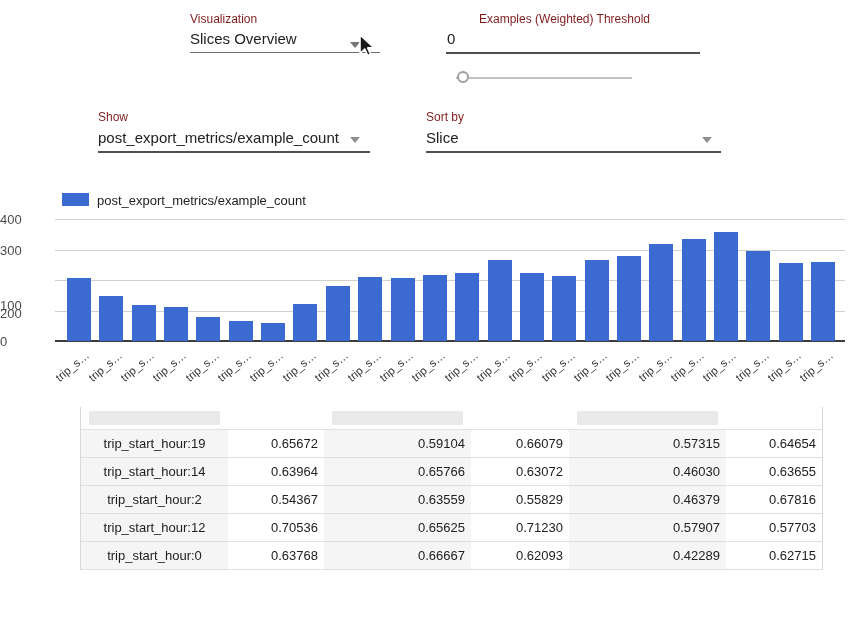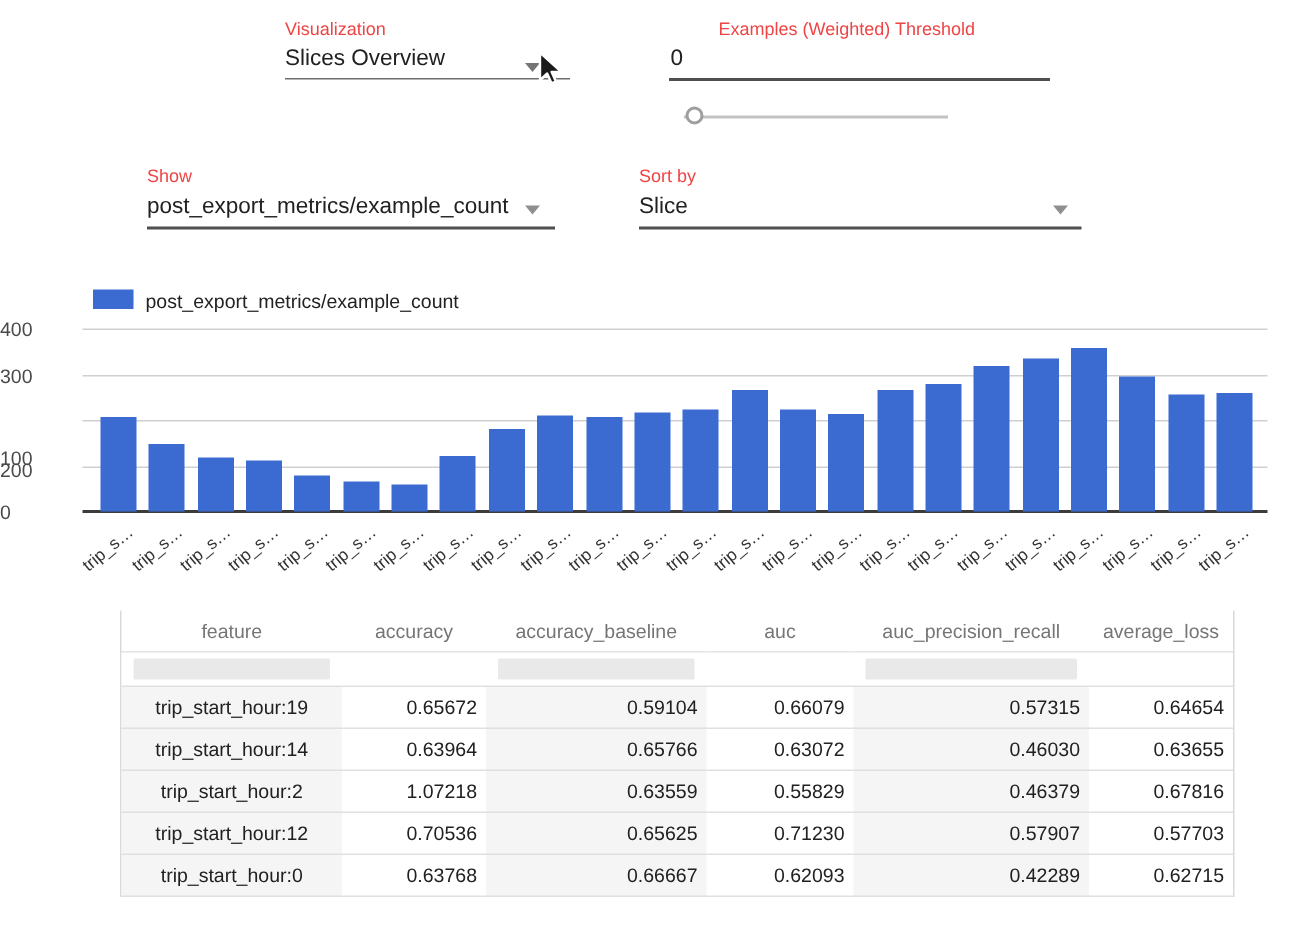--- a/index.html
+++ b/index.html
@@ -2,21 +2,21 @@
 <html><head>
 <meta charset="utf-8">
 <style>
   html,body{margin:0;padding:0;}
   body{
     width:863px;height:626px;position:relative;overflow:hidden;
     background:#ffffff;font-family:"Liberation Sans", sans-serif;
     -webkit-font-smoothing:antialiased;
   }
   .abs{position:absolute;}
-  .field-label{font-size:12px;color:#ef4444;}
+  .field-label{font-size:12px;color:#7f1d1d;}
   .field-value{font-size:15px;color:#212121;white-space:nowrap;}
   .underline{height:1px;background:#6d6d6d;}
   .underline.thick{height:2px;background:#4f4f4f;}
   .dd-arrow{width:0;height:0;border-left:5px solid transparent;border-right:5px solid transparent;border-top:6px solid #8f8f8f;}
   
   .slider-track{height:2px;background:#c2c2c2;}
   .slider-thumb{width:12px;height:12px;border-radius:50%;background:#fff;border:2px solid #9e9e9e;box-sizing:border-box;}
   
   #chart-region{left:0;top:186px;width:863px;height:214px;}
   .gridline{position:absolute;left:55px;width:790px;height:1px;background:#d0d0d0;}
@@ -145,28 +145,20 @@
   <table>
     <colgroup>
       <col style="width:147px">
         <col style="width:96px">
         <col style="width:147px">
       <col style="width:98px">
         <col style="width:157px">
         <col style="width:96px">
     </colgroup>
     <thead id="table-head">
-        <tr>
-          <th>feature</th>
-          <th>accuracy</th>
-          <th>accuracy_baseline</th>
-          <th>auc</th>
-          <th>auc_precision_recall</th>
-          <th>average_loss</th>
-        </tr>
         <tr class="filter-row">
           <td>
             <div class="filter-box"></div>
           </td>
           <td></td>
           <td>
             <div class="filter-box"></div>
           </td>
           <td></td>
           <td>
@@ -187,21 +179,21 @@
         <tr>
           <td class="feat shaded">trip_start_hour:14</td>
           <td class="num">0.63964</td>
           <td class="num shaded">0.65766</td>
           <td class="num">0.63072</td>
           <td class="num shaded">0.46030</td>
           <td class="num">0.63655</td>
         </tr>
         <tr>
           <td class="feat shaded">trip_start_hour:2</td>
-          <td class="num">1.07218</td>
+          <td class="num">0.54367</td>
           <td class="num shaded">0.63559</td>
           <td class="num">0.55829</td>
           <td class="num shaded">0.46379</td>
           <td class="num">0.67816</td>
         </tr>
         <tr>
           <td class="feat shaded">trip_start_hour:12</td>
           <td class="num">0.70536</td>
           <td class="num shaded">0.65625</td>
           <td class="num">0.71230</td>

